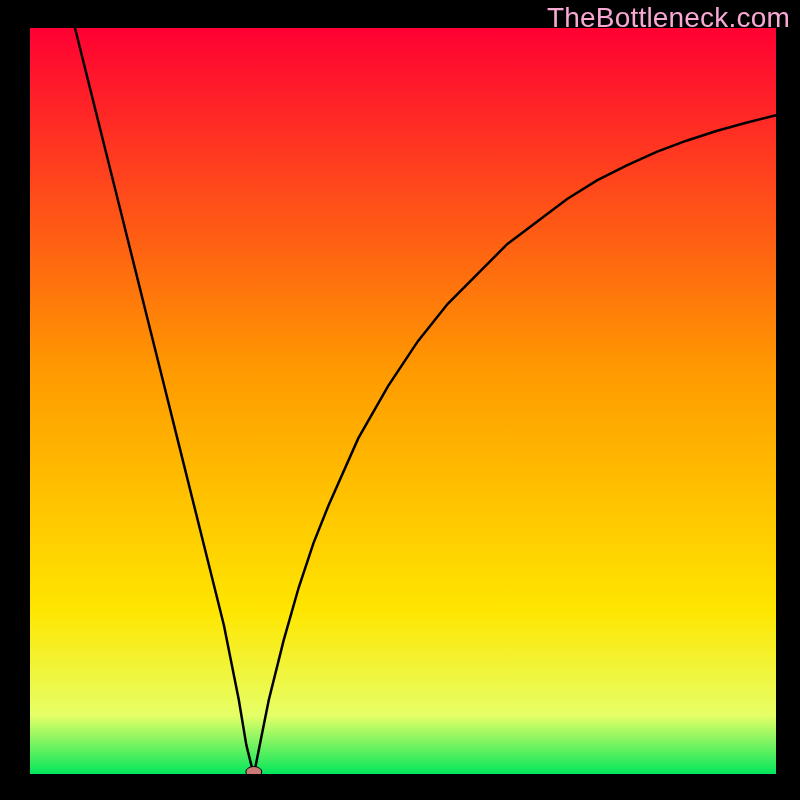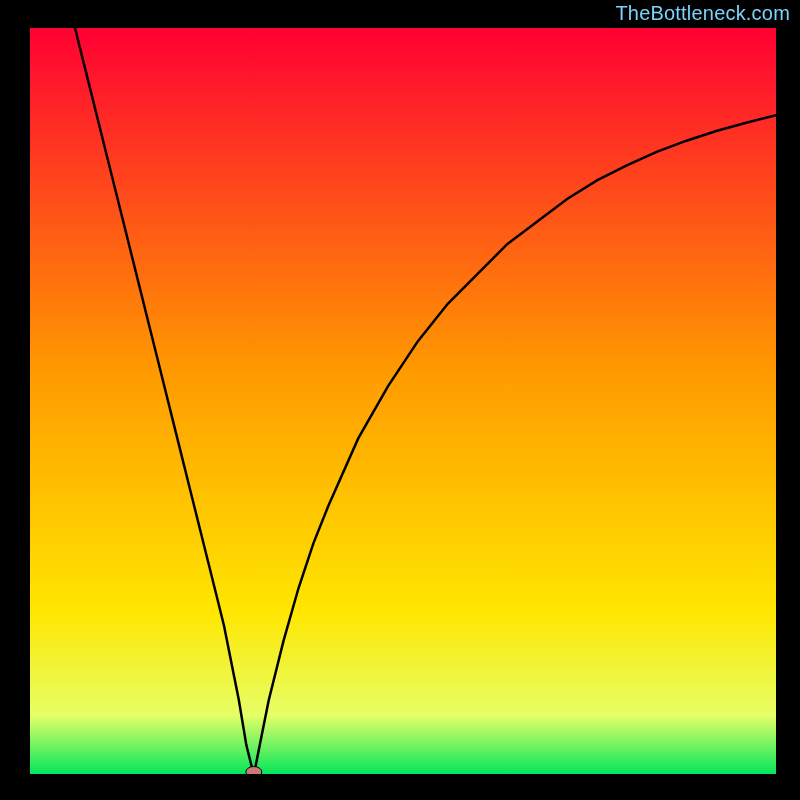--- a/index.html
+++ b/index.html
@@ -16,22 +16,22 @@
     left: 0;
     top: 0;
     width: 800px;
     height: 800px;
     background: #000;
   }
   .watermark {
     position: absolute;
     top: 2px;
     right: 10px;
-    color: #7dd3fc;
-    font-size: 20px;
+    color: #f9a8d4;
+    font-size: 28px;
     font-weight: 500;
     letter-spacing: 0.2px;
     user-select: none;
   }
   svg {
     position: absolute;
     left: 0;
     top: 0;
   }
 </style>

